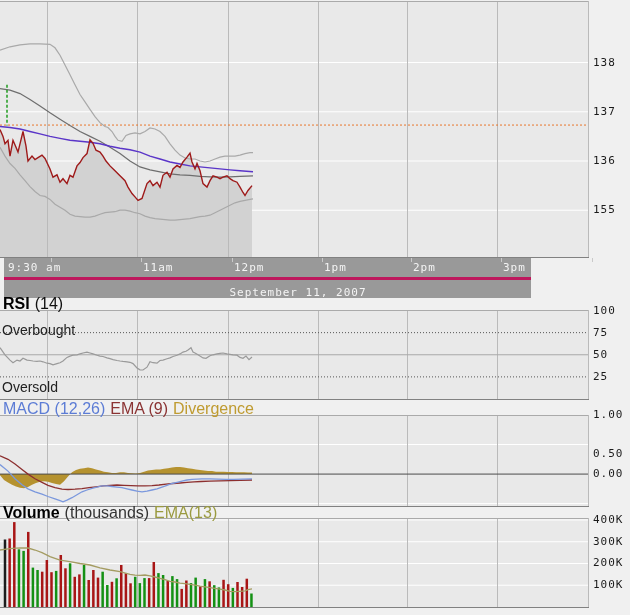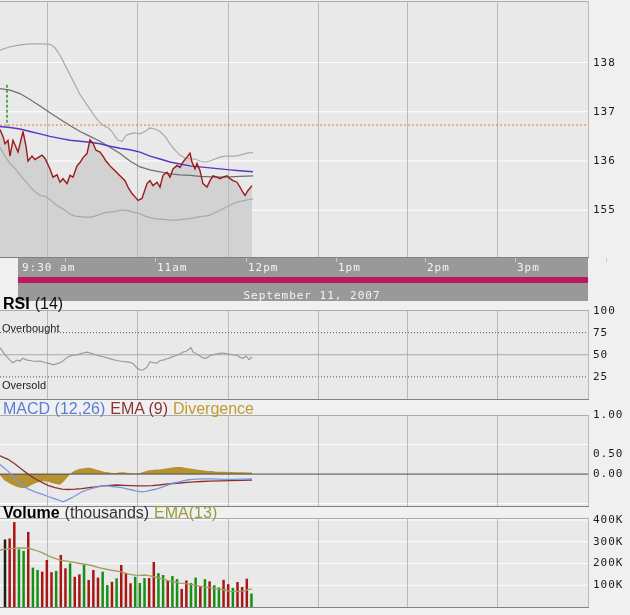--- a/index.html
+++ b/index.html
@@ -1,31 +1,31 @@
 <!DOCTYPE html>
 <html><head>
 <meta charset="utf-8">
 <style>
   html,body{margin:0;padding:0;background:#efefef;}
   #screen{position:relative;width:630px;height:615px;background:#f0f0f0;overflow:hidden;
           font-family:"Liberation Sans",sans-serif;}
   svg{position:absolute;left:0;top:0;}
-  .hbar{position:absolute;left:18px;width:570px;background:#999999;}
+  .hbar{position:absolute;left:4px;width:527px;background:#999999;}
   #bar-time{top:258px;height:19px;}
-  #bar-date{top:277px;height:18px;border-top:6px solid #be185d;}
+  #bar-date{top:277px;height:18px;border-top:3px solid #be185d;}
   .t-label{position:absolute;top:3px;font-family:"DejaVu Sans Mono",monospace;font-size:11px;
            letter-spacing:1px;color:#f4f4f4;white-space:nowrap;}
   .tickmark{position:absolute;top:0;width:1px;height:4px;background:#c9c9c9;}
   #date-label-wrap{position:absolute;left:0;top:2px;width:588px;text-align:center;}
   #date-label{font-family:"DejaVu Sans Mono",monospace;font-size:11px;letter-spacing:1px;color:#f4f4f4;}
   .ylab{position:absolute;left:593px;font-family:"DejaVu Sans Mono",monospace;font-size:11px;
         letter-spacing:1px;color:#1a1a1a;white-space:nowrap;}
   .legend{position:absolute;left:3px;font-size:16px;color:#111;white-space:nowrap;}
   .legend b{font-weight:bold;color:#000;}
-  .annot{position:absolute;left:2px;font-size:11px;color:#222;}
+  .annot{position:absolute;left:2px;font-size:14px;color:#222;}
   .sp{margin-left:5px;}
 </style>
 </head>
 <body>
 
 <div id="screen">
 
   <svg id="chart-svg" width="630" height="615">
       <rect x="0" y="1" width="588" height="256" fill="#e9e9e9"></rect>
       <line x1="0" y1="62.538461538461675" x2="588" y2="62.538461538461675" stroke="#ffffff" stroke-width="1"></line>

